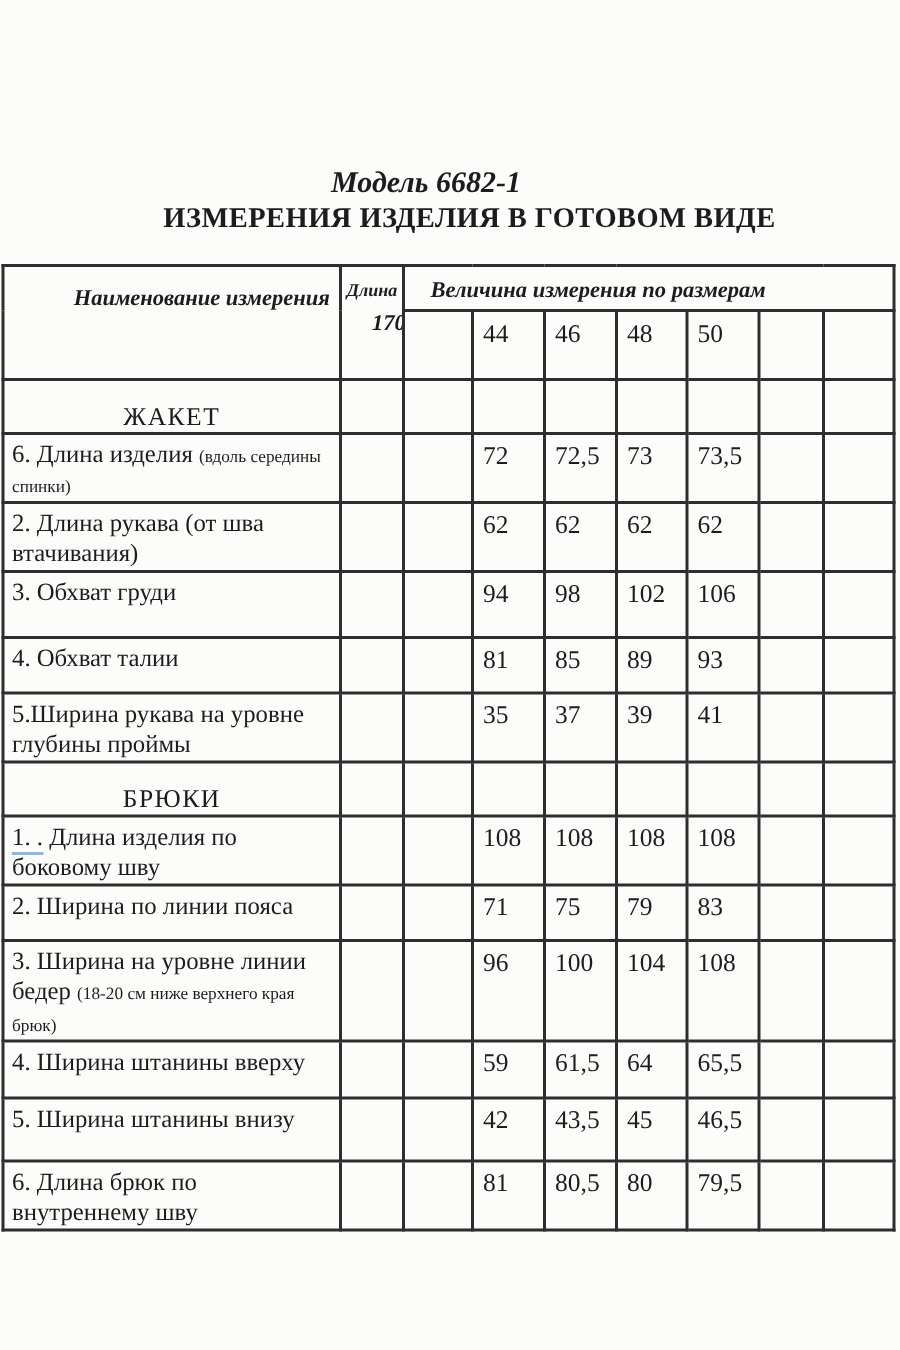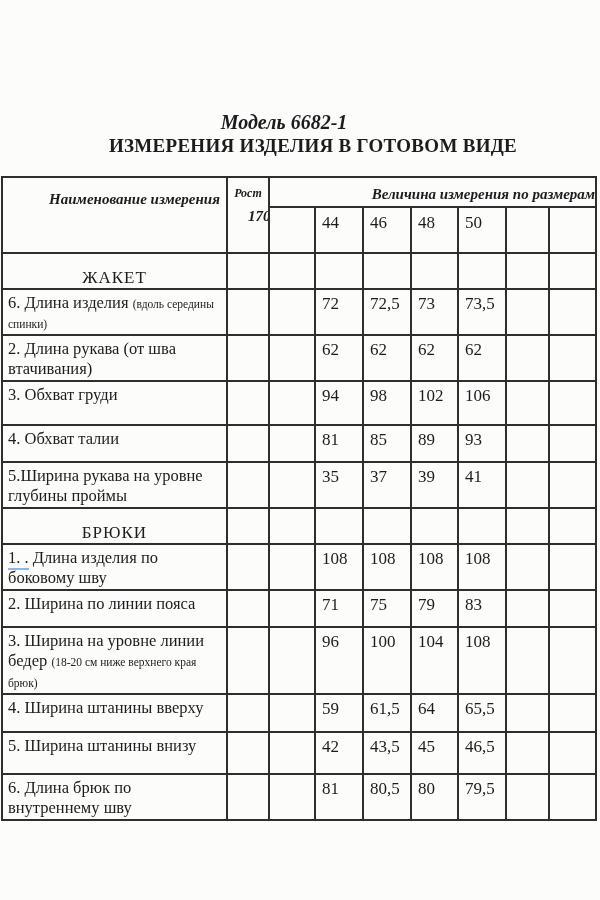--- a/index.html
+++ b/index.html
@@ -36,21 +36,21 @@
   td.hdr-name{
     font-size:15px;font-weight:bold;font-style:italic;
     text-align:center;
     padding:13px 4px 0 44px;
   }
   td.hdr-rost{text-align:center;}
   .rost-label{font-size:12px;font-weight:bold;font-style:italic;padding-top:8px;}
   .rost-value{font-size:15px;font-weight:bold;font-style:italic;padding-top:7px;margin-left:20px;}
   td.hdr-sizes{
     font-size:15px;font-weight:bold;font-style:italic;
-    padding:8px 0 0 17px;white-space:nowrap;text-align:right;
+    padding:8px 0 0 17px;white-space:nowrap;
   }
   td.size-cell{font-size:17px;padding:5px 0 0 6px;margin-top:11px;}
   
   td.label-cell{
     font-size:16.5px;line-height:1.24;
     padding:3px 3px 0 5px;
   }
   td.section-cell{
     font-size:17px;text-align:center;
     padding-top:14px;letter-spacing:1px;
@@ -78,21 +78,21 @@
         <col style="width:48px">
         <col style="width:47px">
       <col style="width:48px">
         <col style="width:43px">
         <col style="width:47px">
     </colgroup>
     <thead>
       <tr style="height:30px">
         <td rowspan="2" class="hdr-name">Наименование измерения</td>
         <td rowspan="2" class="hdr-rost">
-          <div class="rost-label">Рост</div>
+          <div class="rost-label">Длина</div>
           <div class="rost-value">170</div>
         </td>
         <td colspan="7" class="hdr-sizes">Величина измерения по размерам</td>
       </tr>
       <tr id="sizes-row" style="height:46px">
           <td class="size-cell"></td>
           <td class="size-cell">44</td>
           <td class="size-cell">46</td>
           <td class="size-cell">48</td>
           <td class="size-cell">50</td>

